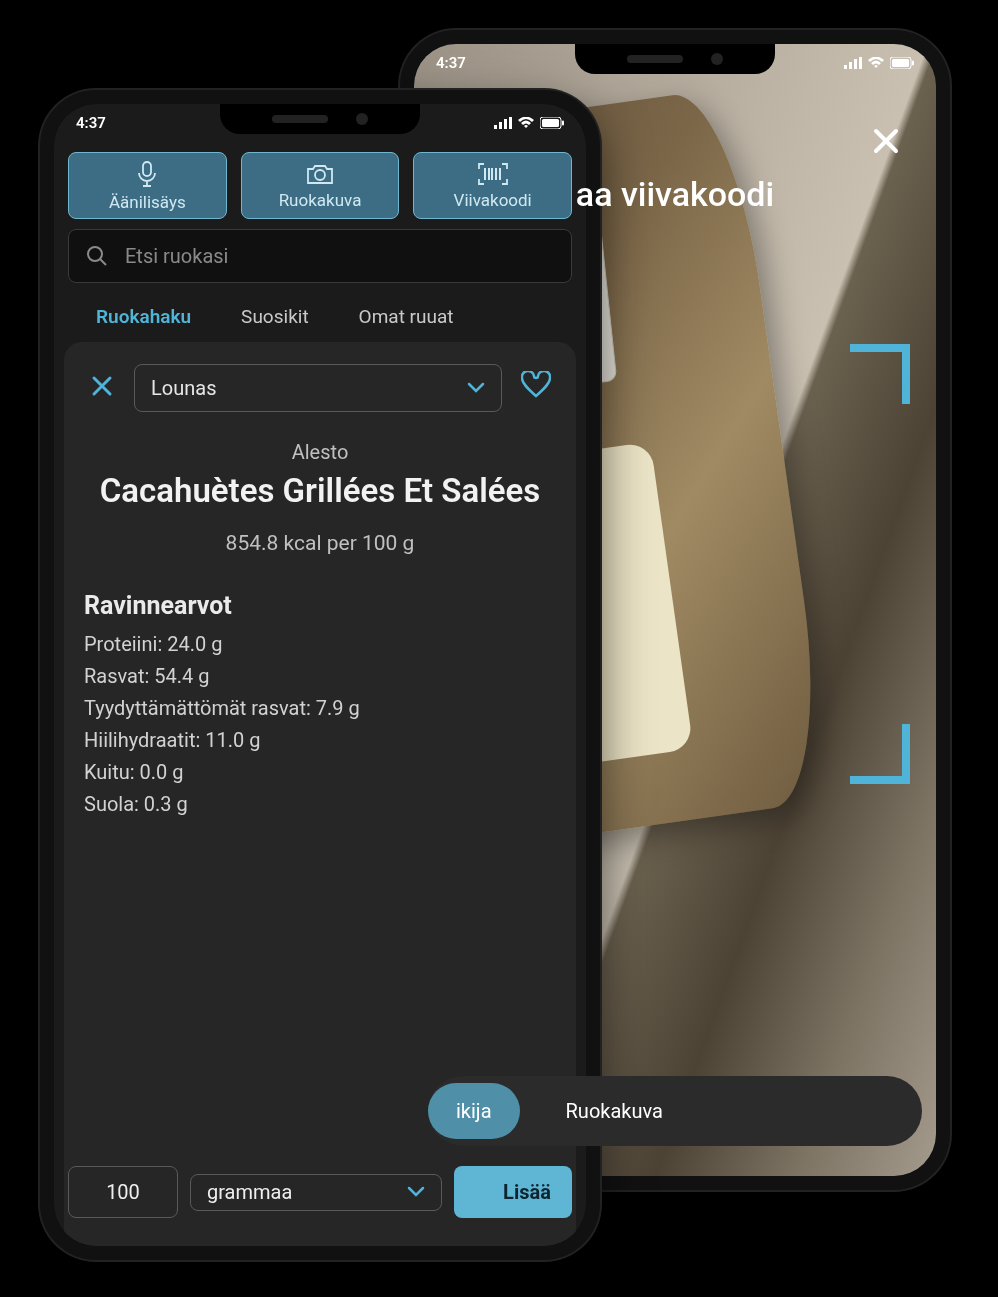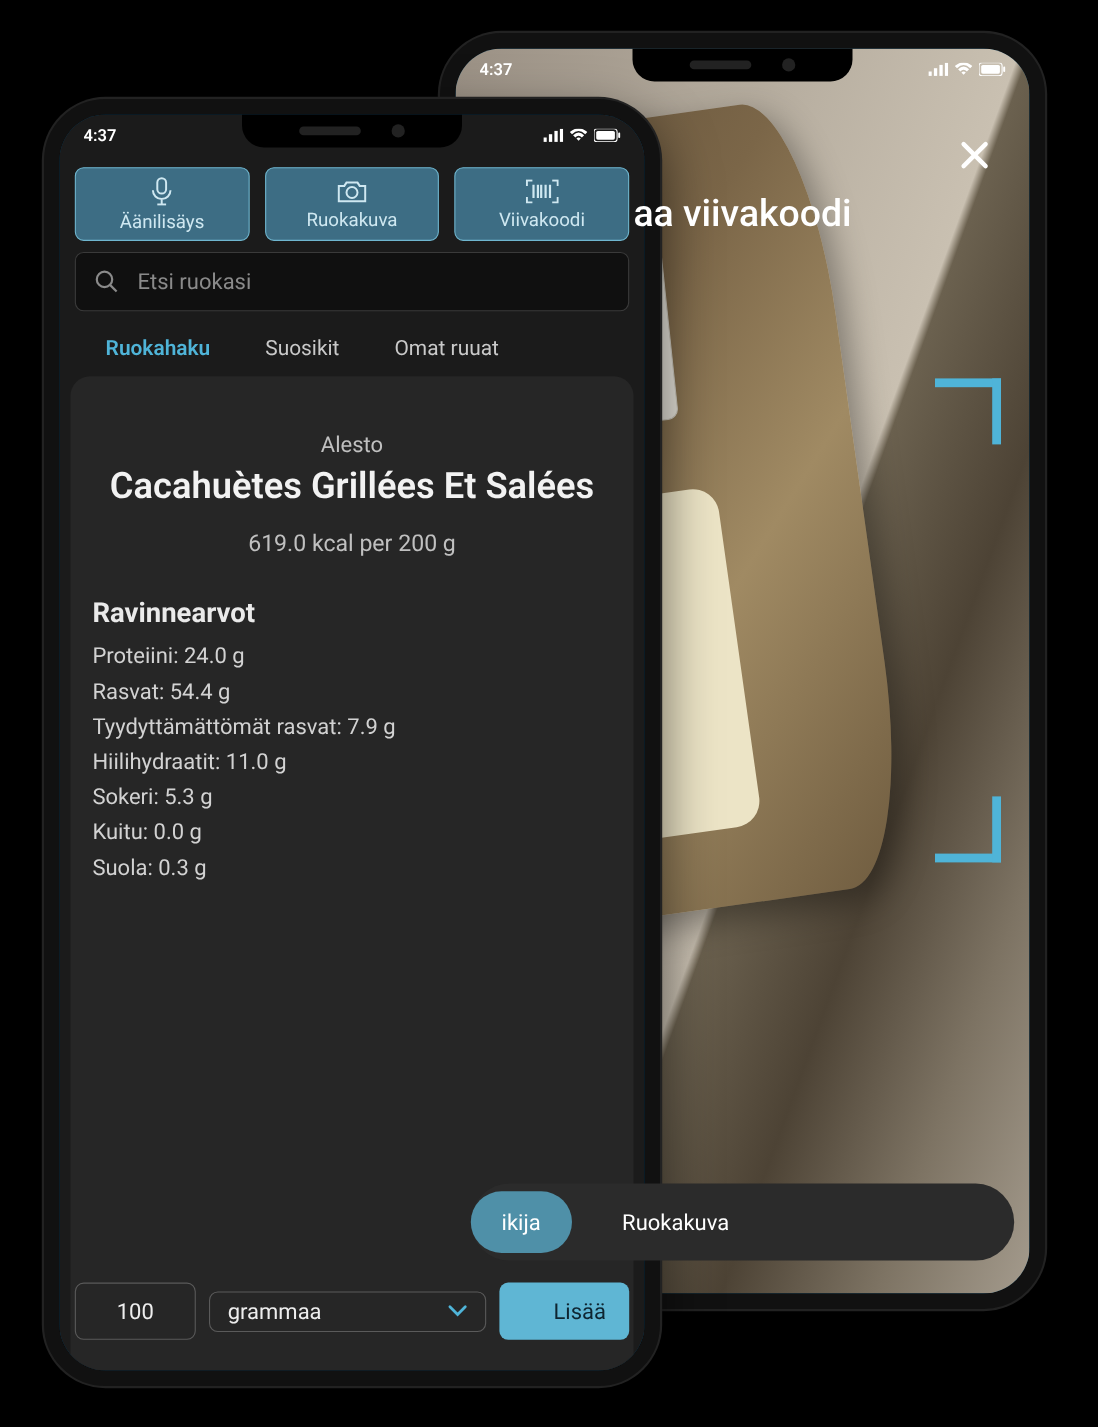--- a/index.html
+++ b/index.html
@@ -27,21 +27,21 @@
   }
   .phone-front {
     width: 560px;
     height: 1170px;
     left: 40px;
     top: 90px;
   }
   .screen {
     position: absolute;
     inset: 0;
-    background: #0c4a6e;
+    background: #0f172a;
     overflow: hidden;
   }
   .notch {
     position: absolute;
     top: 0; left: 50%; transform: translateX(-50%);
     width: 200px; height: 30px;
     background: #000;
     border-radius: 0 0 20px 20px;
     z-index: 50;
     display:flex; align-items:center; justify-content:center; gap:28px;
@@ -176,21 +176,21 @@
     background:transparent; color:#eee; font-size:20px; text-align:center;
     display:flex; align-items:center; justify-content:center;
   }
   .unit {
     flex:1; height:37px; border:1px solid #5a5a5a; border-radius:8px;
     display:flex; align-items:center; justify-content:space-between; padding:0 16px;
     color:#eee; font-size:20px;
   }
   .add-btn {
     width:118px; height:52px; background:#5fb6d4; border-radius:8px;
-    color:#0e2531; font-size:20px; font-weight:400;
+    color:#0e2531; font-size:20px; font-weight:700;
     display:flex; align-items:center; justify-content:center;padding-left:28px;
   }
 </style>
 </head>
 <body>
 
 <div class="phone phone-back">
   <div class="notch"></div>
   <div class="screen">
     <div class="back-bg">
@@ -332,32 +332,49 @@
         </div>
       </div>
 
       <div class="tabs">
         <span class="tab active">Ruokahaku</span>
         <span class="tab">Suosikit</span>
         <span class="tab">Omat ruuat</span>
       </div>
 
       <div class="detail-card">
+        <div class="detail-head">
+          <span class="x">
+            <svg width="24" height="24" viewBox="0 0 24 24">
+                <path d="M4 4 L20 20 M20 4 L4 20" stroke="#4fb4d8" stroke-width="3" stroke-linecap="round"></path>
+              </svg>
+          </span>
+          <div class="meal-select">
+            <span>Lounas</span>
+            <svg width="18" height="12" viewBox="0 0 18 12">
+                <path d="M2 2 L9 9 L16 2" fill="none" stroke="#4fb4d8" stroke-width="2.5" stroke-linecap="round"></path>
+              </svg>
+          </div>
+          <span class="heart">
+            <svg width="30" height="28" viewBox="0 0 30 28" fill="none" stroke="#4fb4d8" stroke-width="2.5">
+                <path d="M15 25 C 6 17 1 12 1 7 a6 6 0 0 1 12 -2 a2 2 0 0 0 4 0 a6 6 0 0 1 12 2 c0 5 -5 10 -14 18 z"></path>
+              </svg>
+          </span>
+        </div>
 
         <div class="brand">Alesto</div>
         <div class="prod-name">Cacahuètes Grillées Et Salées</div>
-        <div class="kcal">619.0 kcal per 200 g</div>
+        <div class="kcal">854.8 kcal per 100 g</div>
 
         <div class="nutri-h">Ravinnearvot</div>
         <div class="nutri-list">
           <div>Proteiini: 24.0 g</div>
           <div>Rasvat: 54.4 g</div>
           <div>Tyydyttämättömät rasvat: 7.9 g</div>
           <div>Hiilihydraatit: 11.0 g</div>
-          <div>Sokeri: 5.3 g</div>
           <div>Kuitu: 0.0 g</div>
           <div>Suola: 0.3 g</div>
         </div>
       </div>
 
       <div class="add-row">
         <div class="qty">100</div>
         <div class="unit">
           <span>grammaa</span>
           <svg width="18" height="12" viewBox="0 0 18 12">

